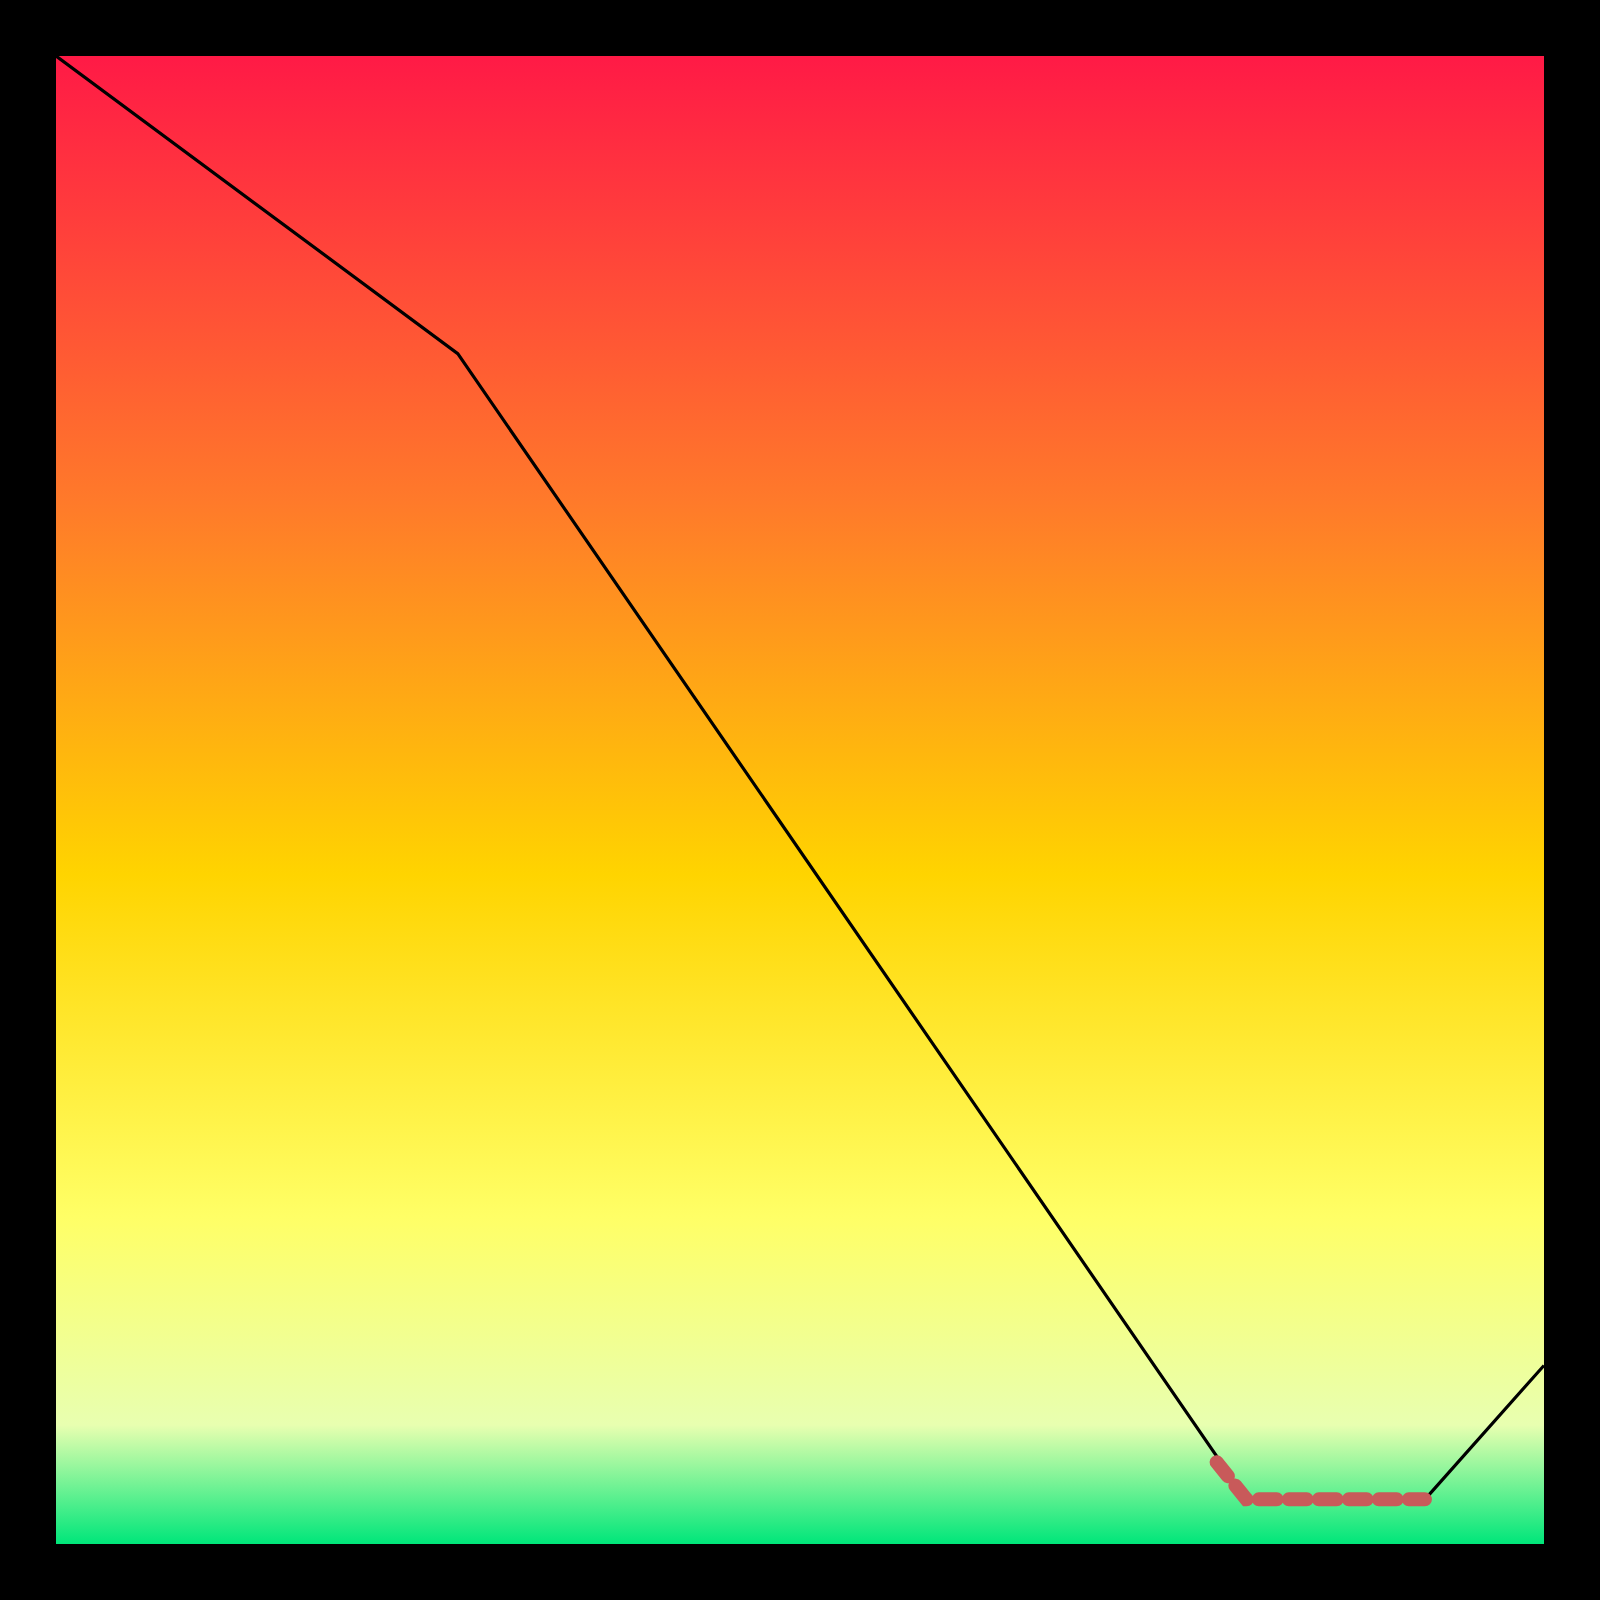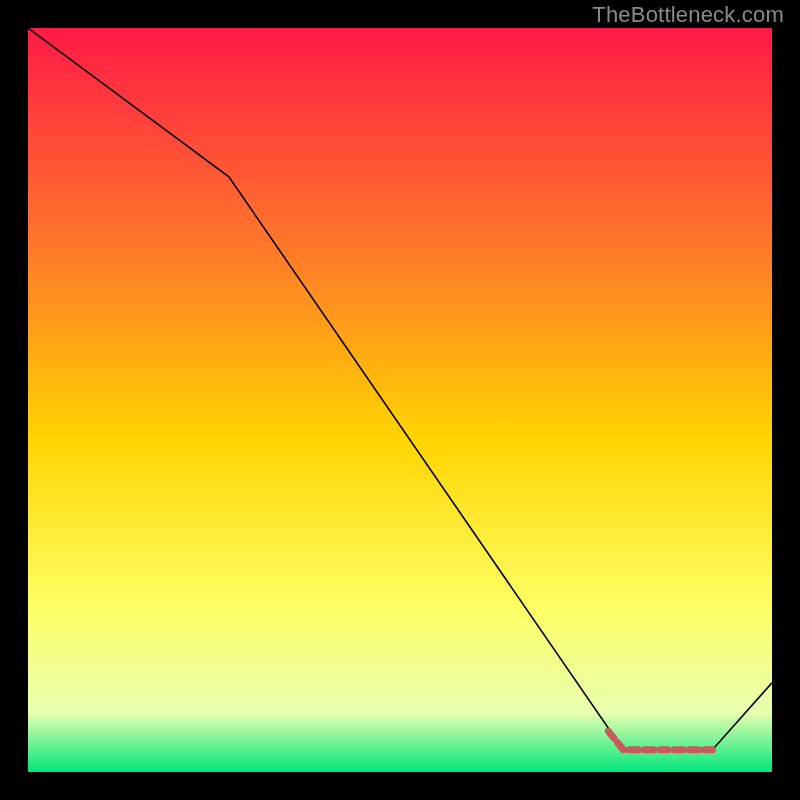--- a/index.html
+++ b/index.html
@@ -31,21 +31,20 @@
     top: 28px;
     width: 744px;
     height: 744px;
     display: block;
   }
 </style>
 </head>
 <body>
 <div class="wrap">
 
-<div class="attribution">TheBottleneck.com</div>
 
 <svg class="plot" viewBox="0 0 100 100" preserveAspectRatio="none">
   <defs>
     <linearGradient id="bg-grad" x1="0" y1="0" x2="0" y2="1">
       <stop id="g0" offset="0%" stop-color="#ff1a46"></stop>
       <stop id="g1" offset="30%" stop-color="#ff7a2a"></stop>
       <stop id="g2" offset="55%" stop-color="#ffd400"></stop>
       <stop id="g3" offset="78%" stop-color="#ffff66"></stop>
       <stop id="g4" offset="92%" stop-color="#e8ffb0"></stop>
       <stop id="g5" offset="100%" stop-color="#00e67a"></stop>

